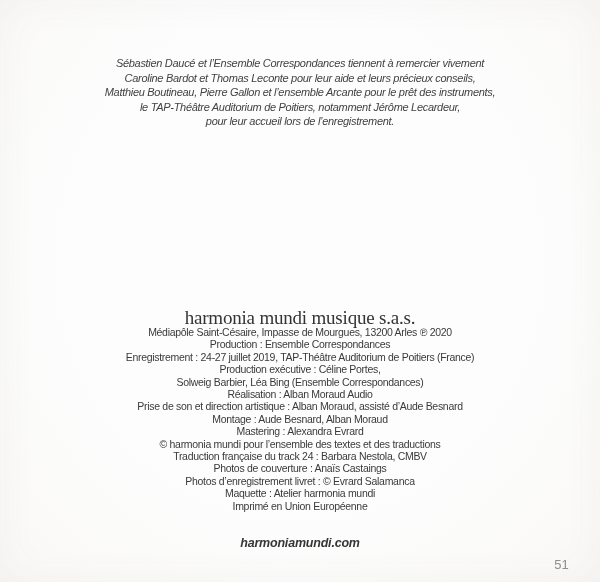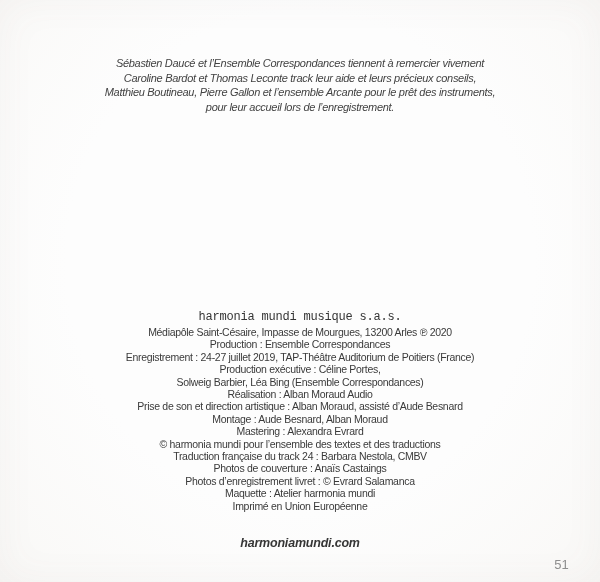--- a/index.html
+++ b/index.html
@@ -39,23 +39,23 @@
     top: 309px;
     left: 0;
     width: 100%;
     text-align: center;
     font-size: 10.5px;
     line-height: 12.4px;
     letter-spacing: -0.3px;
     color: #3a3a3a;
   }
   .credits-title {
-    font-family: Liberation Mono, monospace;
+    font-family: Liberation Serif, serif;
     font-style: normal;
-    font-size: 12px;
+    font-size: 19px;
     line-height: 17px;
     letter-spacing: -0.2px;
     color: #343434;
   }
 
   
   .website {
     position: absolute;
     top: 536px;
     left: 0;
@@ -78,22 +78,23 @@
     color: #8e8e8e;
   }
 </style>
 </head>
 <body>
 
 <div class="page">
 
   <div class="ack">
     <div>Sébastien Daucé et l’Ensemble Correspondances tiennent à remercier vivement</div>
-    <div>Caroline Bardot et Thomas Leconte track leur aide et leurs précieux conseils,</div>
+    <div>Caroline Bardot et Thomas Leconte pour leur aide et leurs précieux conseils,</div>
     <div>Matthieu Boutineau, Pierre Gallon et l’ensemble Arcante pour le prêt des instruments,</div>
+    <div>le TAP-Théâtre Auditorium de Poitiers, notamment Jérôme Lecardeur,</div>
     <div>pour leur accueil lors de l’enregistrement.</div>
   </div>
 
   <div class="credits">
     <div class="credits-title">harmonia mundi musique s.a.s.</div>
     <div>Médiapôle Saint-Césaire, Impasse de Mourgues, 13200 Arles ℗ 2020</div>
     <div>Production : Ensemble Correspondances</div>
     <div>Enregistrement : 24-27 juillet 2019, TAP-Théâtre Auditorium de Poitiers (France)</div>
     <div>Production exécutive : Céline Portes,</div>
     <div>Solweig Barbier, Léa Bing (Ensemble Correspondances)</div>

